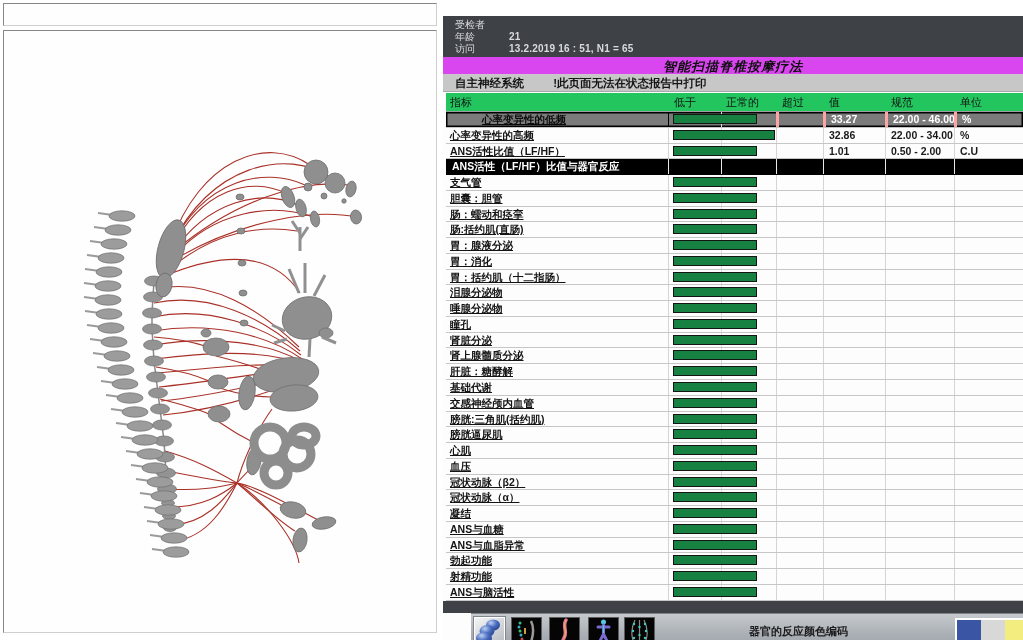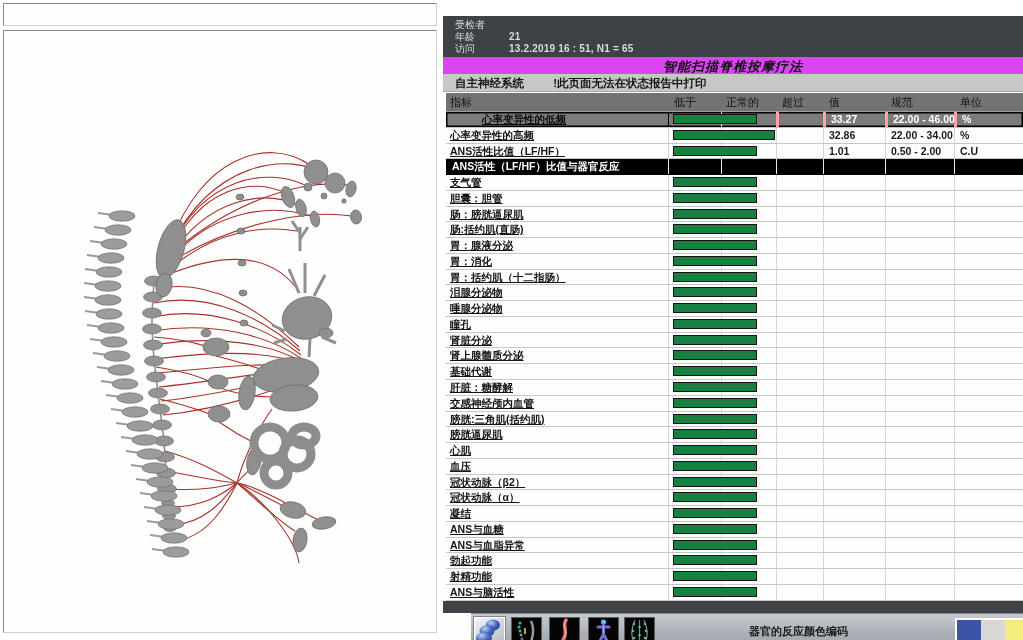--- a/index.html
+++ b/index.html
@@ -33,21 +33,21 @@
                    line-height:17px;letter-spacing:1px;}
 
   #sys-band{position:absolute;left:0;top:59px;width:100%;height:17px;background:#c7c7c7;
             border-bottom:1px solid #a8a8a8;font-size:11.5px;color:#151515;line-height:17px;
             box-sizing:border-box;padding-left:12px;white-space:nowrap;}
   #sys-band .sys{font-weight:700;}
   #sys-band .notice{margin-left:26px;font-weight:600;}
 
   .grid7{display:grid;grid-template-columns:222px 52px 56px 47px 62px 69px auto;}
 
-  #thead{position:absolute;left:3px;top:77px;width:577px;height:19px;background:#737373;
+  #thead{position:absolute;left:3px;top:77px;width:577px;height:19px;background:#22c55e;
          border-bottom:1px solid #9f9f9f;font-size:11px;color:#111;box-sizing:border-box;
          align-items:center;}
   #thead div{padding-left:6px;white-space:nowrap;overflow:hidden;}
   #thead .hc1{padding-left:4px;}
 
   #tbody{position:absolute;left:3px;top:96px;width:577px;}
   .trow{height:15.774px;border-bottom:1px solid #c6c6c6;box-sizing:border-box;
         position:relative;font-size:10.5px;background:#fdfdfd;}
   .trow .cell{overflow:hidden;white-space:nowrap;height:100%;line-height:14.5px;
               box-sizing:border-box;}
@@ -352,21 +352,21 @@
       <div class="cell bars">
         <span class="barsep"></span>
         <span class="bar" style="width: 84.24px;"></span>
       </div>
       <div class="cell cv c4"></div>
       <div class="cell cv c-val"></div>
       <div class="cell cv c-norm"></div>
       <div class="cell cv c-unit"></div>
     </div>
       <div class="trow grid7">
-      <div class="cell c-name">肠：膀胱逼尿肌</div>
+      <div class="cell c-name">肠：蠕动和痉挛</div>
       <div class="cell bars">
         <span class="barsep"></span>
         <span class="bar" style="width: 84.24px;"></span>
       </div>
       <div class="cell cv c4"></div>
       <div class="cell cv c-val"></div>
       <div class="cell cv c-norm"></div>
       <div class="cell cv c-unit"></div>
     </div>
       <div class="trow grid7">
@@ -462,32 +462,32 @@
       <div class="cell bars">
         <span class="barsep"></span>
         <span class="bar" style="width: 84.24px;"></span>
       </div>
       <div class="cell cv c4"></div>
       <div class="cell cv c-val"></div>
       <div class="cell cv c-norm"></div>
       <div class="cell cv c-unit"></div>
     </div>
       <div class="trow grid7">
+      <div class="cell c-name">肝脏：糖酵解</div>
+      <div class="cell bars">
+        <span class="barsep"></span>
+        <span class="bar" style="width: 84.24px;"></span>
+      </div>
+      <div class="cell cv c4"></div>
+      <div class="cell cv c-val"></div>
+      <div class="cell cv c-norm"></div>
+      <div class="cell cv c-unit"></div>
+    </div>
+      <div class="trow grid7">
       <div class="cell c-name">基础代谢</div>
-      <div class="cell bars">
-        <span class="barsep"></span>
-        <span class="bar" style="width: 84.24px;"></span>
-      </div>
-      <div class="cell cv c4"></div>
-      <div class="cell cv c-val"></div>
-      <div class="cell cv c-norm"></div>
-      <div class="cell cv c-unit"></div>
-    </div>
-      <div class="trow grid7">
-      <div class="cell c-name">肝脏：糖酵解</div>
       <div class="cell bars">
         <span class="barsep"></span>
         <span class="bar" style="width: 84.24px;"></span>
       </div>
       <div class="cell cv c4"></div>
       <div class="cell cv c-val"></div>
       <div class="cell cv c-norm"></div>
       <div class="cell cv c-unit"></div>
     </div>
       <div class="trow grid7">

